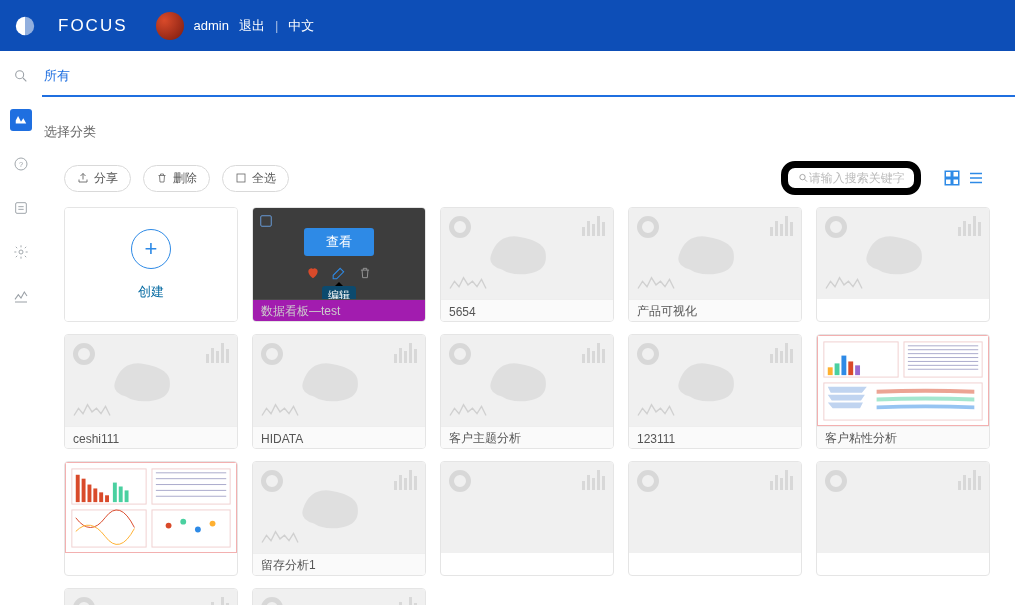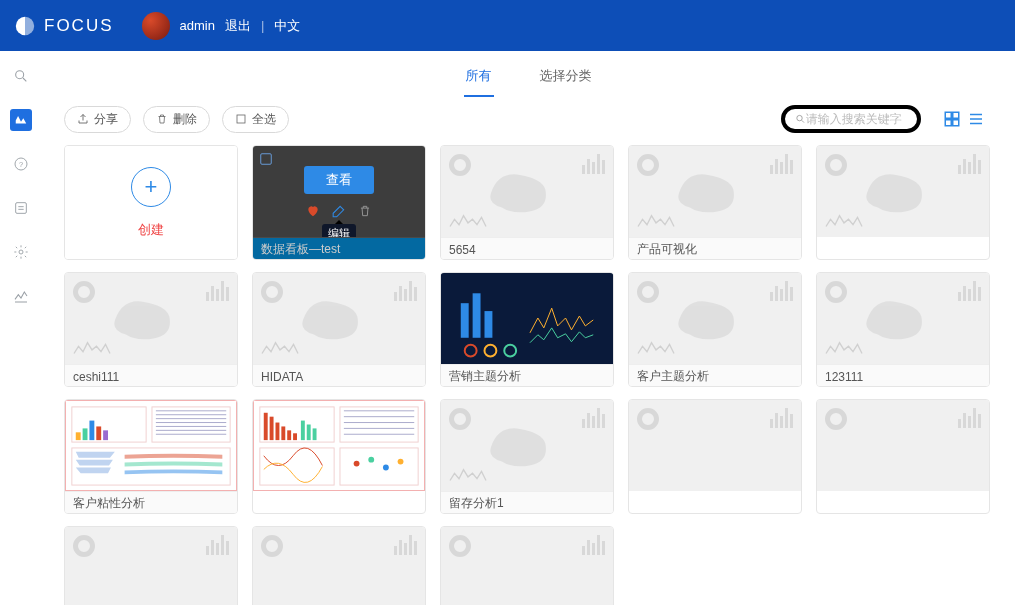--- a/index.html
+++ b/index.html
@@ -1,71 +1,71 @@
 <!DOCTYPE html>
 <html><head>
 <meta charset="utf-8">
 <style>
 * { box-sizing: border-box; margin: 0; padding: 0; }
 body { font-family: "Microsoft YaHei", -apple-system, sans-serif; font-size: 13px; color: #333; background: #fff; width: 1015px; height: 605px; overflow: hidden; }
 
 
 .header { height: 51px; background: #0d4eb7; display: flex; align-items: center; padding: 0 12px 0 14px; color: #fff; }
-.logo { display: flex; align-items: center; gap: 8px; margin-right: 28px; }
+.logo { display: flex; align-items: center; gap: 22px; margin-right: 28px; }
 .logo-icon { width: 22px; height: 22px; }
 .logo-text { font-size: 17px; letter-spacing: 2px; font-weight: 500; }
 .nav { display: flex; gap: 0; flex: 1; }
 .nav-item { padding: 0 12px; font-size: 13px; color: #e8effa; cursor: pointer; white-space: nowrap; }
 .edit-icon { margin-left: 8px; cursor: pointer; opacity: .9; }
 .header-right { display: flex; align-items: center; gap: 10px; font-size: 13px; }
 .avatar { width: 28px; height: 28px; border-radius: 50%; background: radial-gradient(circle at 30% 30%, #d94a2a, #7a1a0f); }
 .sep { opacity: .6; }
 
 
 .rail { position: absolute; top: 51px; left: 0; width: 42px; bottom: 0; background: #fff; display: flex; flex-direction: column; align-items: center; padding-top: 14px; gap: 22px; }
 .rail-item { width: 22px; height: 22px; display: flex; align-items: center; justify-content: center; cursor: pointer; color: #9aa0a6; }
 .rail-item.active { background: #1f6fe0; color: #fff; border-radius: 3px; }
 
 
 .main { position: absolute; top: 51px; left: 42px; right: 0; bottom: 0; overflow-y: auto; }
-.tabs { display: flex; justify-content: center; gap: 44px; padding: 10px 0 0; font-size: 13px; }
+.tabs { display: flex; justify-content: center; gap: 20px; padding: 10px 0 0; font-size: 13px; flex-direction: column; }
 .tab { padding: 6px 2px 10px; color: #666; cursor: pointer; border-bottom: 2px solid transparent; }
 .tab.active { color: #1f6fe0; border-bottom-color: #1f6fe0; }
 
 .toolbar { display: flex; align-items: center; padding: 8px 30px 8px 22px; gap: 12px; }
 .tool-btn { display: inline-flex; align-items: center; gap: 5px; border: 1px solid #d9d9d9; border-radius: 14px; padding: 4px 12px; font-size: 12px; color: #555; background: #fff; cursor: pointer; }
 .spacer { flex: 1; }
-.search { display: flex; align-items: center; border: 4px solid #000000; border-radius: 14px; padding: 3px 10px; width: 140px; justify-content: flex-end; }
+.search { display: flex; align-items: center; border: 7px solid #000000; border-radius: 14px; padding: 3px 10px; width: 140px; justify-content: flex-end; }
 .search input { border: none; outline: none; font-size: 12px; width: 100%; color: #666; }
 .search input::placeholder { color: #bbb; }
 .view-toggle { display: flex; gap: 6px; margin-left: 10px; }
 .vt { width: 18px; height: 18px; cursor: pointer; }
 
 
 .grid { display: grid; grid-template-columns: repeat(5, 174px); gap: 12px 14px; padding: 4px 22px 20px; }
 .card { height: 115px; border: 1px solid #e5e5e5; border-radius: 4px; overflow: hidden; position: relative; background: #fff; cursor: pointer; }
 .card-thumb { height: 91px; background: #f0f0f0; position: relative; overflow: hidden; }
 .card-label { height: 24px; padding: 0 8px; font-size: 12px; color: #555; display: flex; align-items: center; background: #fafafa; border-top: 1px solid #eee; }
 
 .card.create .card-thumb { background: #fff; display: flex; flex-direction: column; align-items: center; justify-content: center; height: 100%; }
 .card.create .plus { width: 40px; height: 40px; border: 1.5px solid #2e8ae6; border-radius: 50%; display: flex; align-items: center; justify-content: center; color: #2e8ae6; font-size: 22px; font-weight: 300; }
-.card.create .create-text { margin-top: 14px; font-size: 13px; color: #ef4444; }
+.card.create .create-text { margin-top: 14px; font-size: 13px; color: #0369a1; }
 
 
 .card.hovered .card-thumb { background: #3d3d3d; }
 .overlay { position: absolute; inset: 0; display: flex; flex-direction: column; align-items: center; justify-content: center; gap: 10px; }
 .view-btn { background: #2e8ae6; color: #fff; border: none; border-radius: 3px; padding: 5px 22px; font-size: 13px; cursor: pointer; }
 .overlay-icons { display: flex; gap: 12px; align-items: center; }
 .overlay-icons .oi { color: #999; cursor: pointer; position: relative; }
 .oi.red { color: #d94a2a; }
 .oi.blue { color: #2e8ae6; }
-.tooltip { position: absolute; top: 20px; left: 50%; transform: translateX(-50%); background: #0f172a; color: #fff; font-size: 11px; padding: 2px 6px; border-radius: 3px; white-space: nowrap; }
+.tooltip { position: absolute; top: 20px; left: 50%; transform: translateX(-50%); background: #0c4a6e; color: #fff; font-size: 11px; padding: 2px 6px; border-radius: 3px; white-space: nowrap; }
 .tooltip::before { content: ''; position: absolute; top: -4px; left: 50%; transform: translateX(-50%); border: 4px solid transparent; border-bottom-color: #000; border-top: none; }
 .ok-dot { position: absolute; top: 6px; left: 6px; width: 14px; height: 14px; }
-.card.hovered .card-label { background: #0369a1; color: #ccc; border-top-color: #4a4a4a; }
+.card.hovered .card-label { background: #a21caf; color: #ccc; border-top-color: #4a4a4a; }
 .ph-map { position: absolute; top: 18px; left: 40px; width: 78px; height: 58px; opacity: .5; }
 .ph-donut { position: absolute; top: 8px; left: 8px; width: 22px; height: 22px; border: 5px solid #d8d8d8; border-radius: 50%; }
 .ph-bars { position: absolute; top: 6px; right: 8px; display: flex; gap: 2px; align-items: flex-end; height: 22px; }
 .ph-bars span { width: 3px; background: #d8d8d8; }
 .ph-line { position: absolute; bottom: 6px; left: 8px; width: 38px; height: 18px; }
 
 
 .thumb-chart1 { background: #fff; }
 .thumb-dark { background: #0a1a3a; }
 .thumb-dark svg { position: absolute; }
@@ -303,36 +303,20 @@
             <span style="height:65%"></span>
           </div>
           <svg class="ph-map" viewBox="0 0 100 80">
             <path fill="#d0d0d0" d="M10 40q10-30 40-25t35 20q5 25-20 30t-40-5q-20-5-15-20z"></path>
           </svg>
           <svg class="ph-line" viewBox="0 0 40 20">
             <path fill="none" stroke="#d0d0d0" stroke-width="1.5" d="M0 15l5-8 5 6 5-10 5 8 5-4 5 6 5-8 5 10"></path>
           </svg>
         </div>
       <div class="card-label">HIDATA</div>
-    </div>
-    <div class="card">
-      <div class="card-thumb thumb-dark">
-        <svg width="100%" height="100%" viewBox="0 0 174 91">
-          <rect width="174" height="91" fill="#0a1a3a"></rect>
-          <rect x="20" y="30" width="8" height="35" fill="#2e8ae6"></rect>
-            <rect x="32" y="20" width="8" height="45" fill="#2e8ae6"></rect>
-            <rect x="44" y="38" width="8" height="27" fill="#2e8ae6"></rect>
-          <path fill="none" stroke="#ffb030" stroke-width="1" d="M90 60l8-15 6 10 8-20 6 18 8-8 6 12 8-14 6 10 8-6"></path>
-          <path fill="none" stroke="#4ad0a0" stroke-width="1" d="M90 70l8-8 6 5 8-12 6 10 8-4 6 8 8-10 6 6 8-3"></path>
-          <circle cx="30" cy="78" r="6" fill="none" stroke="#d94a2a" stroke-width="2"></circle>
-            <circle cx="50" cy="78" r="6" fill="none" stroke="#ffb030" stroke-width="2"></circle>
-            <circle cx="70" cy="78" r="6" fill="none" stroke="#4ad0a0" stroke-width="2"></circle>
-        </svg>
-      </div>
-      <div class="card-label">营销主题分析</div>
     </div>
 
     <div class="card">
       <div class="card-thumb">
           <div class="ph-donut"></div>
           <div class="ph-bars">
             <span style="height:40%"></span>
             <span style="height:70%"></span>
             <span style="height:55%"></span>
             <span style="height:90%"></span>

